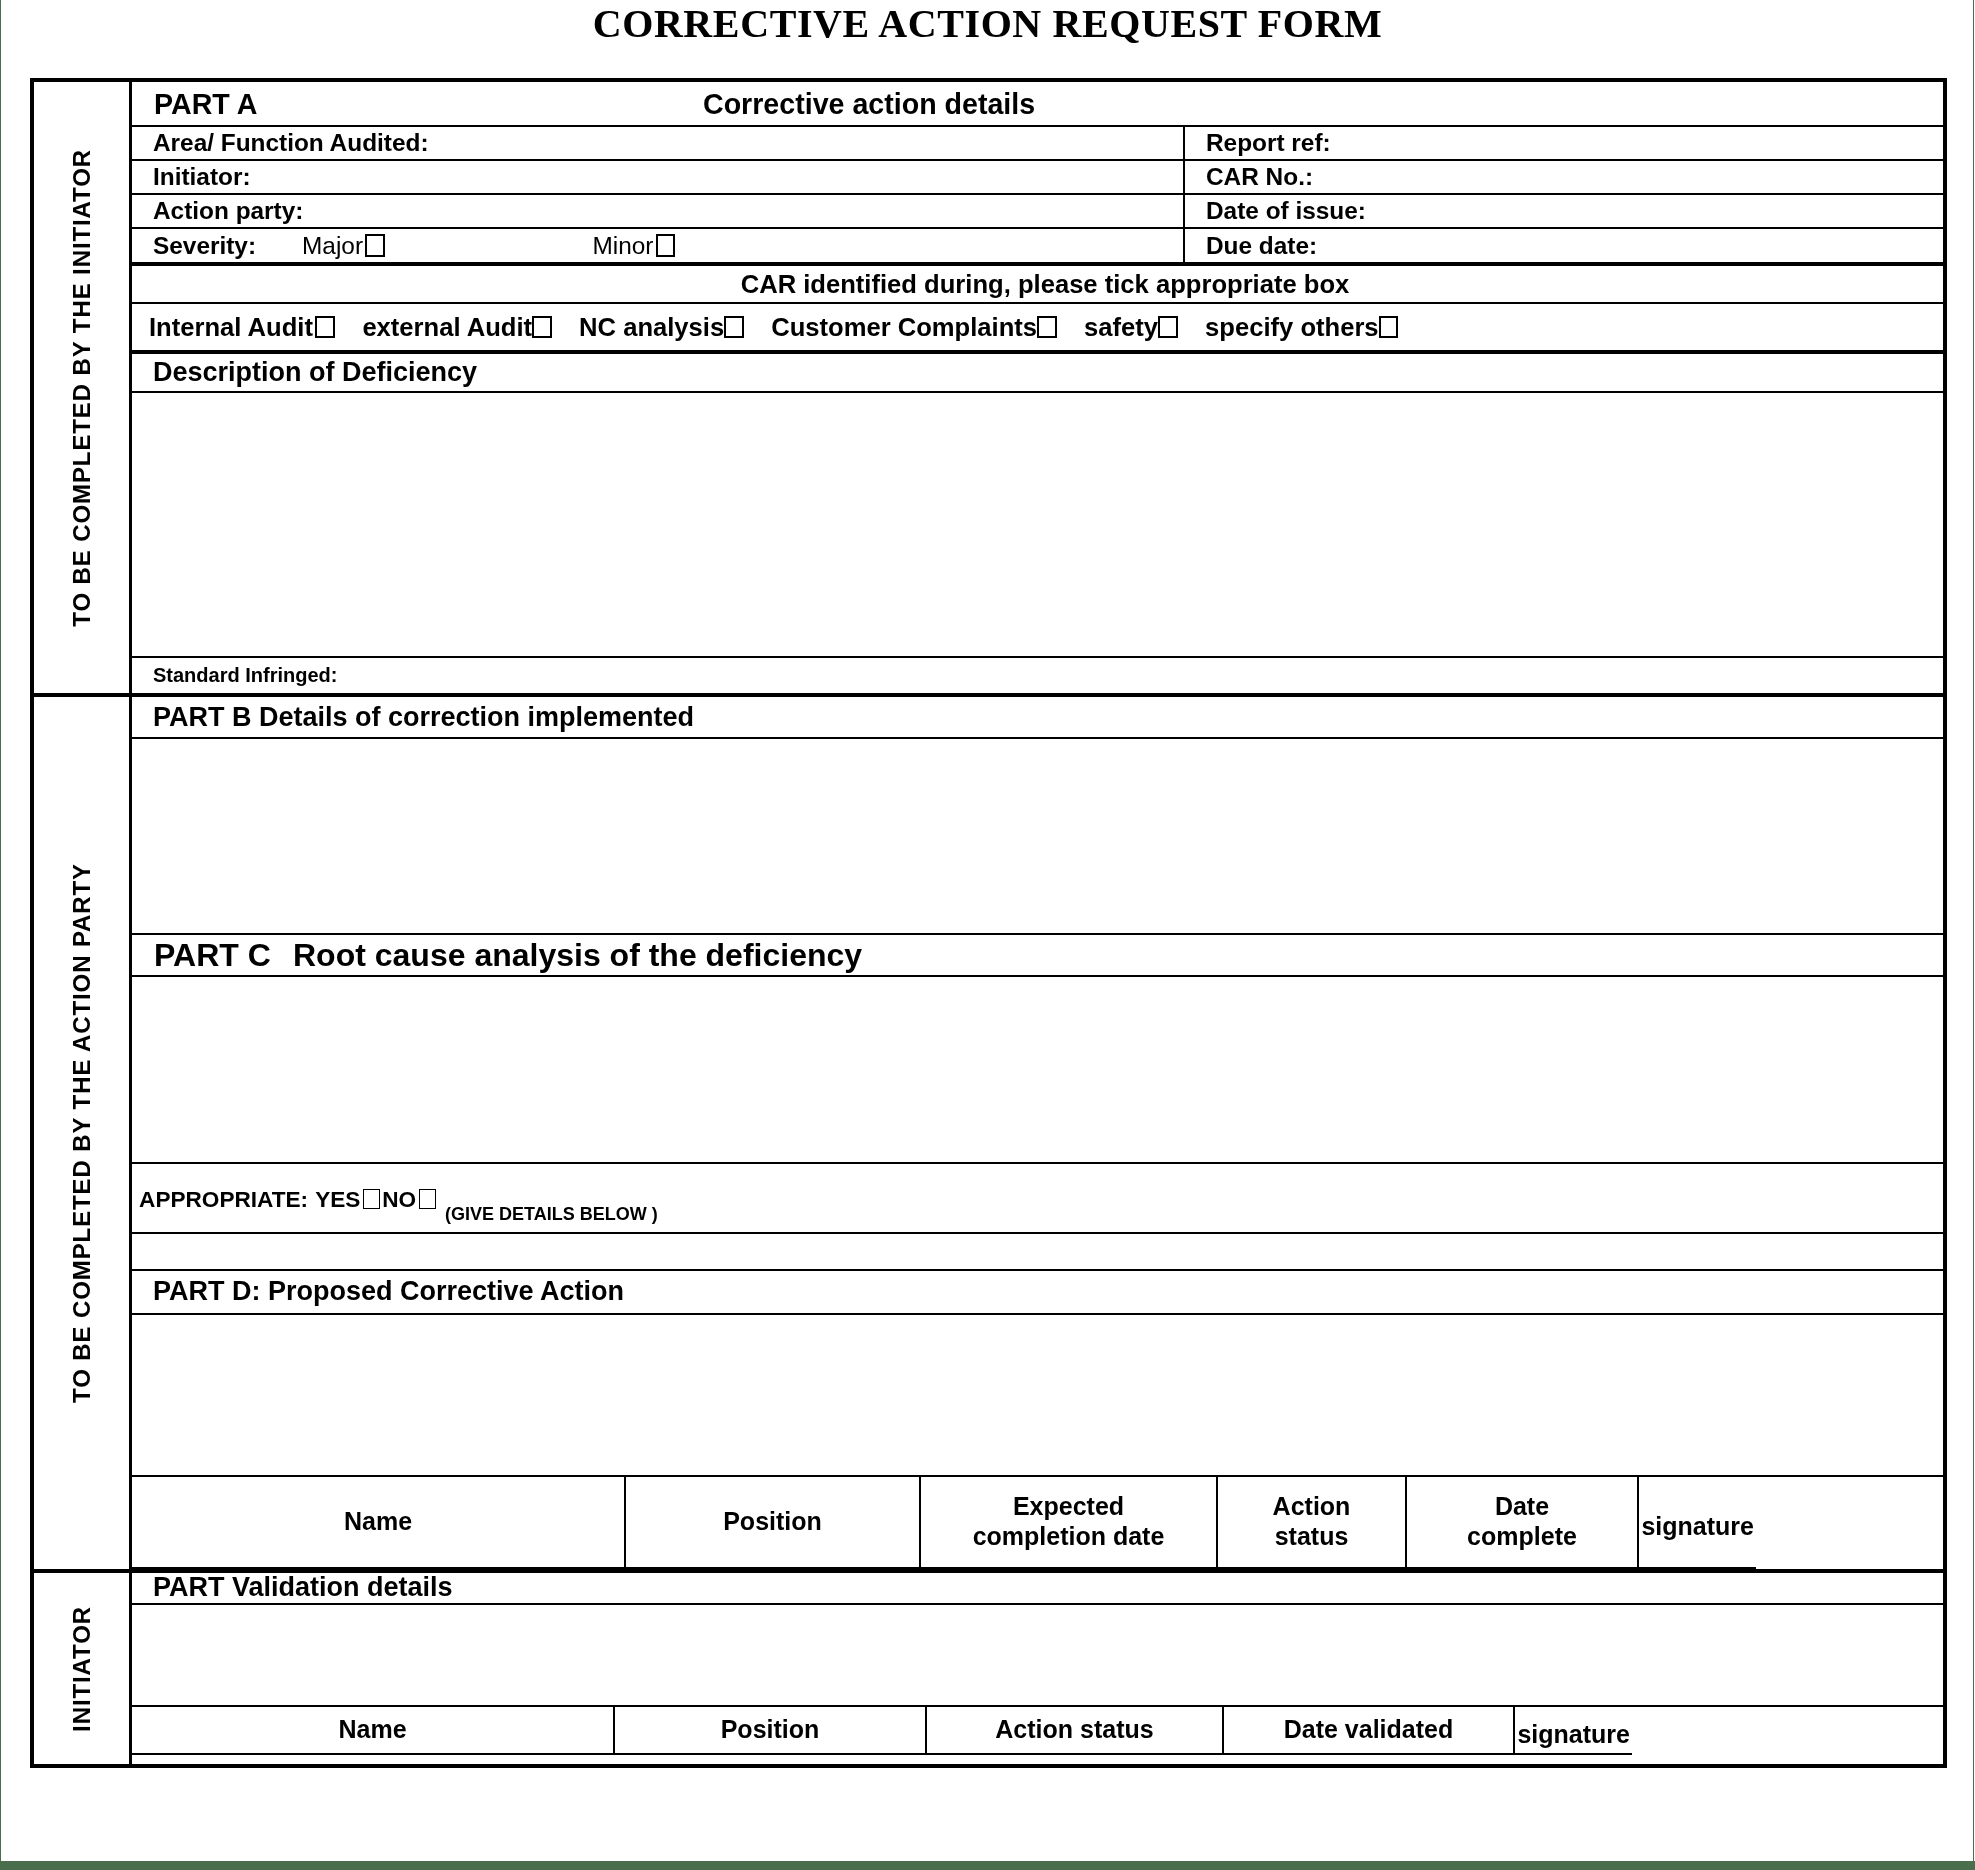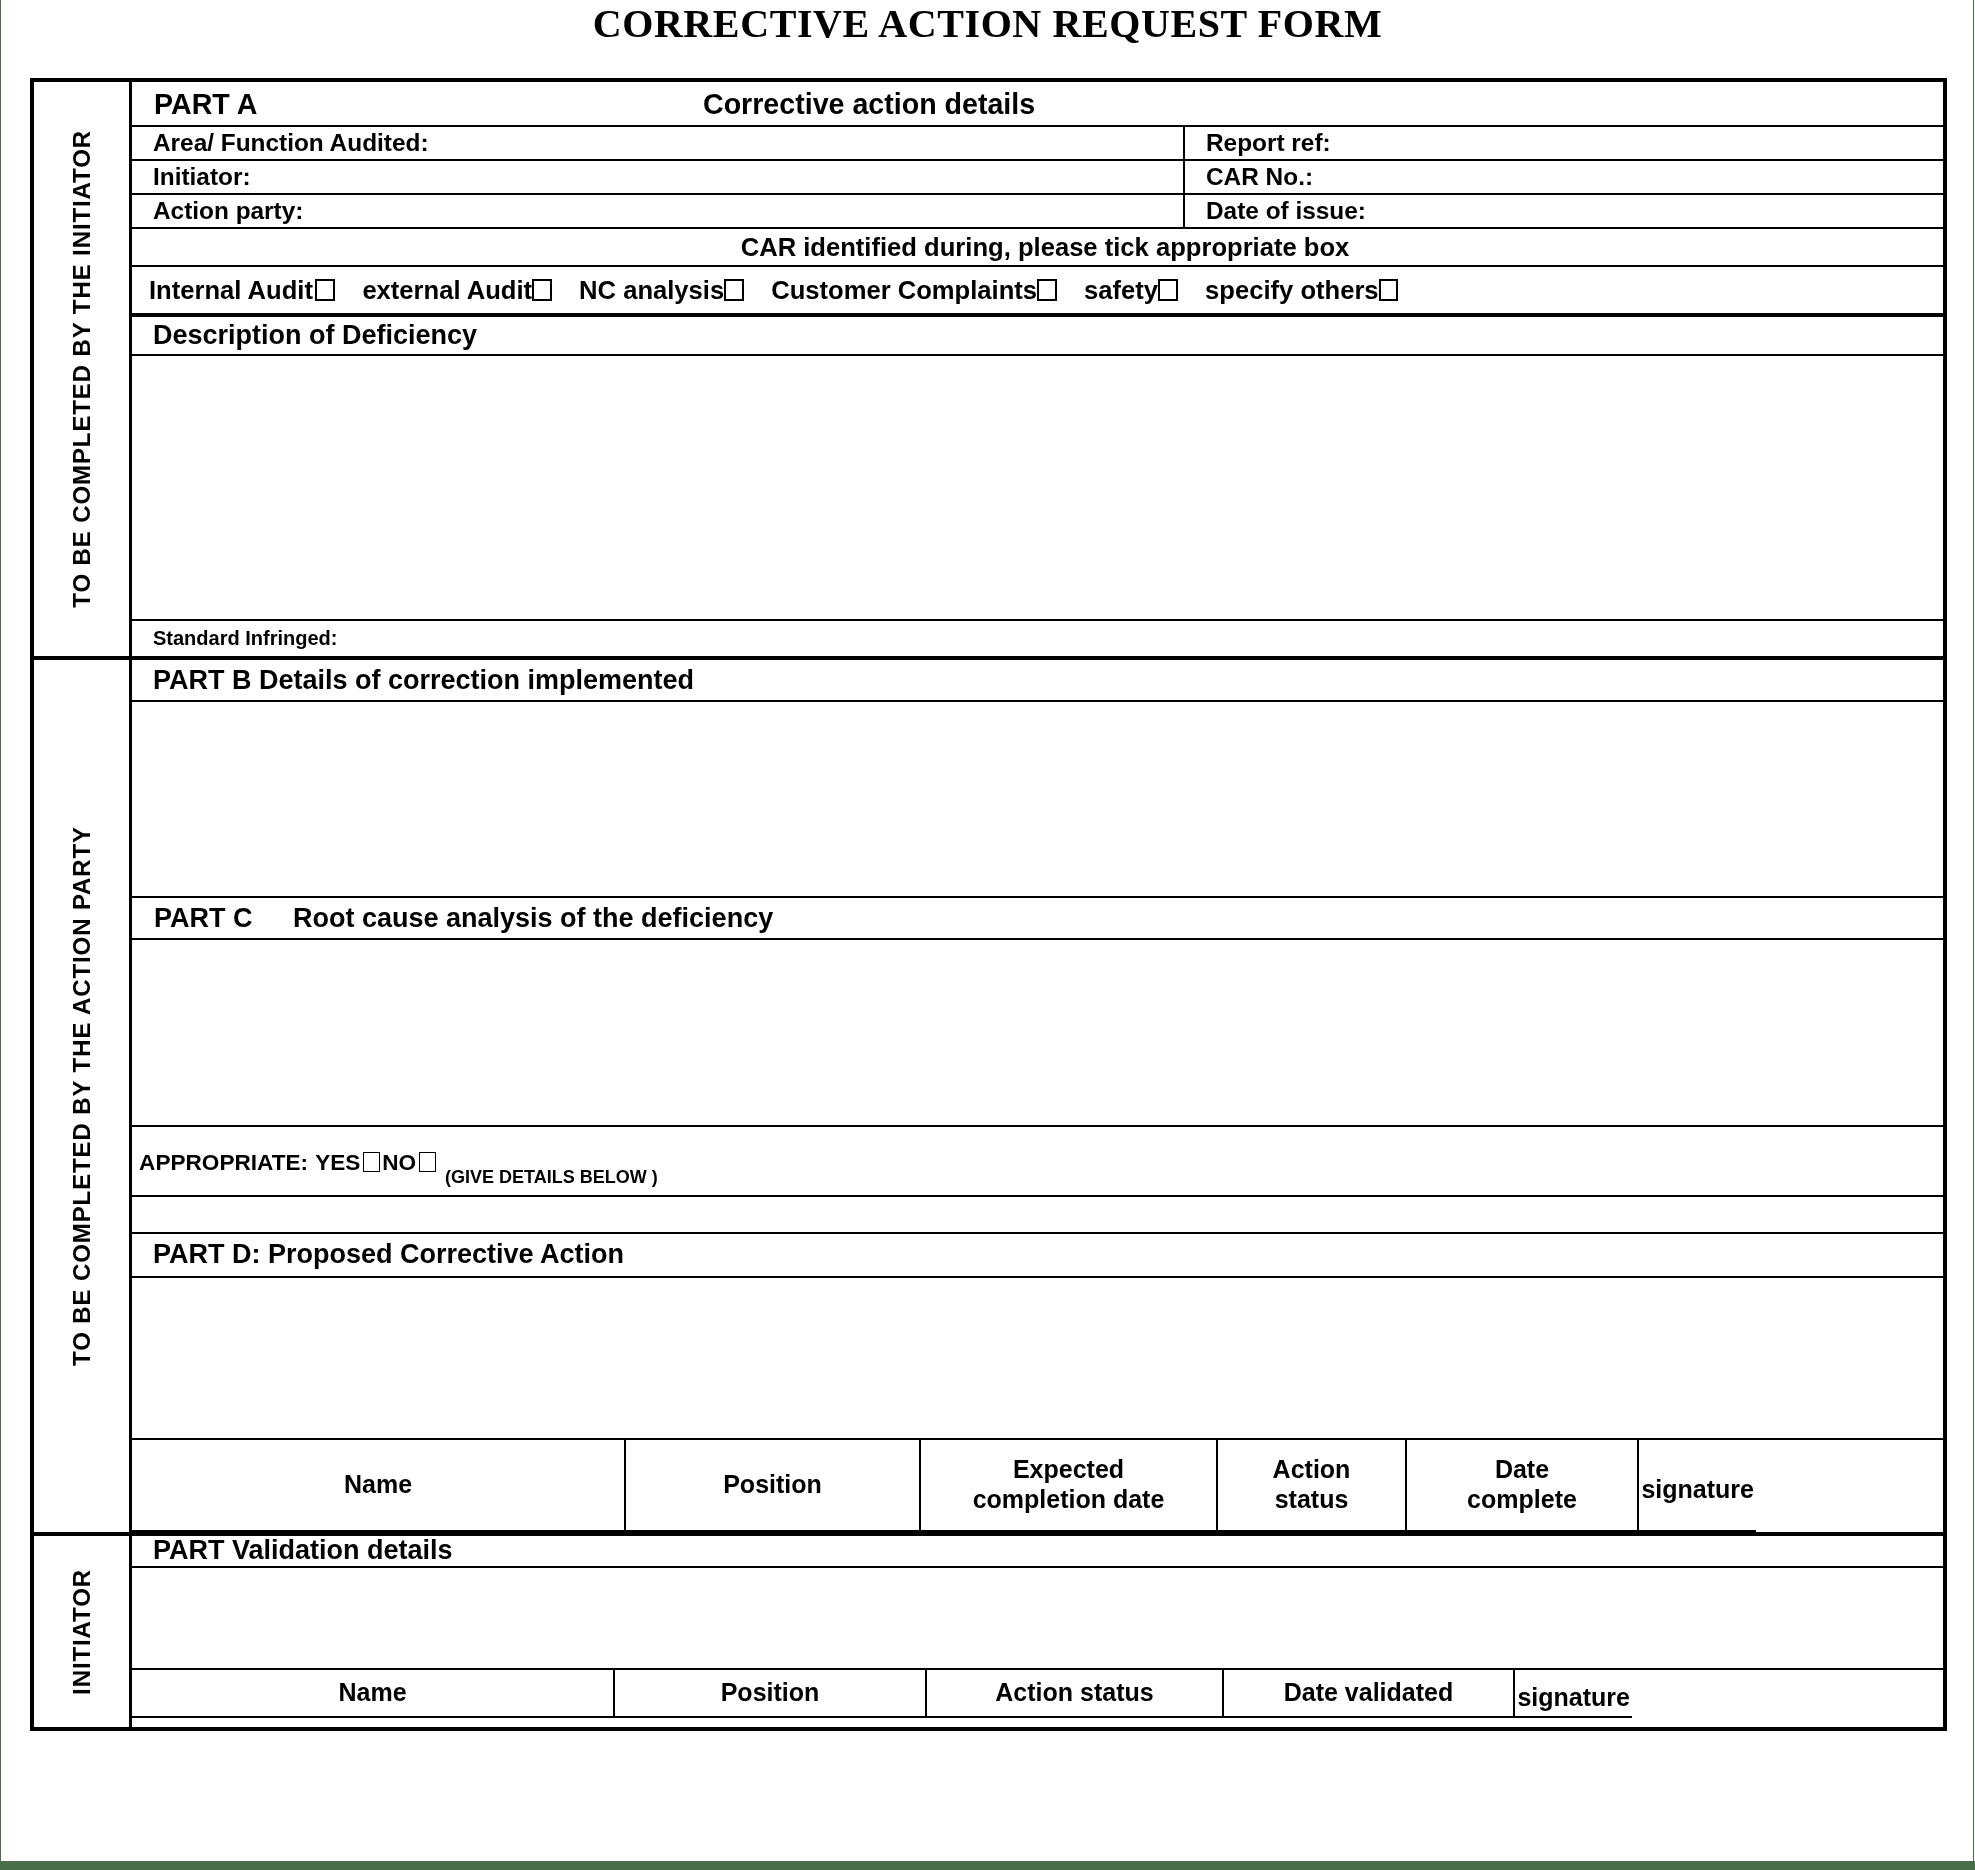--- a/index.html
+++ b/index.html
@@ -164,21 +164,21 @@
     font-weight: bold;
     font-size: 25.6px;
     white-space: nowrap;
   }
   .tick-gap { width: 25px; flex: 0 0 25px; }
 
   .desc-head { height: 37px; font-size: 27px; }
   .std-infr { height: 35px; font-size: 20px; }
 
   .partb-head { height: 40px; font-size: 27px; }
-  .partc-head { height: 40px; font-size: 27px; position: relative; }
+  .partc-head { height: 40px; font-size: 32px; position: relative; }
   .partc-head .pc-label { position: absolute; left: 7.1px; top: 50%; transform: translateY(-50%); }
   .partc-head .pc-title { position: absolute; left: 146px; top: 50%; transform: translateY(-50%); }
 
   .nc-block {
     padding: 4.8px 7.1px 6px 7.1px;
     border-bottom: 2.4px solid #000;
     box-sizing: border-box;
   }
   .nc-line1 {
     font-size: 22.6px;
@@ -288,20 +288,34 @@
 
       <div class="row fieldrow">
         <div class="cell ab-left bordR">
           <span>Action party:</span>
         </div>
         <div class="cell ab-right">
           <span>Date of issue:</span>
         </div>
       </div>
 
+      <div class="row fieldrow thick" style="height:37px;">
+        <div class="cell ab-left bordR">
+          <span class="sev-label">Severity:</span>
+          <span style="display:inline-block;width:46px;"></span>
+          <span class="sev-opt">Major</span>
+          <span class="chk"></span>
+          <span style="display:inline-block;width:205px;"></span>
+          <span class="sev-opt">Minor</span>
+          <span class="chk"></span>
+        </div>
+        <div class="cell ab-right">
+          <span>Due date:</span>
+        </div>
+      </div>
 
       <div class="row">
         <div class="cell car-during" style="flex:1 1 auto;justify-content:center;">
           <span>CAR identified during, please tick appropriate box</span>
         </div>
       </div>
 
       <div class="row thick">
         <div class="cell tickrow" style="flex:1 1 auto;padding-left:2px;border-radius:22px;">
           <span class="tick-item">

